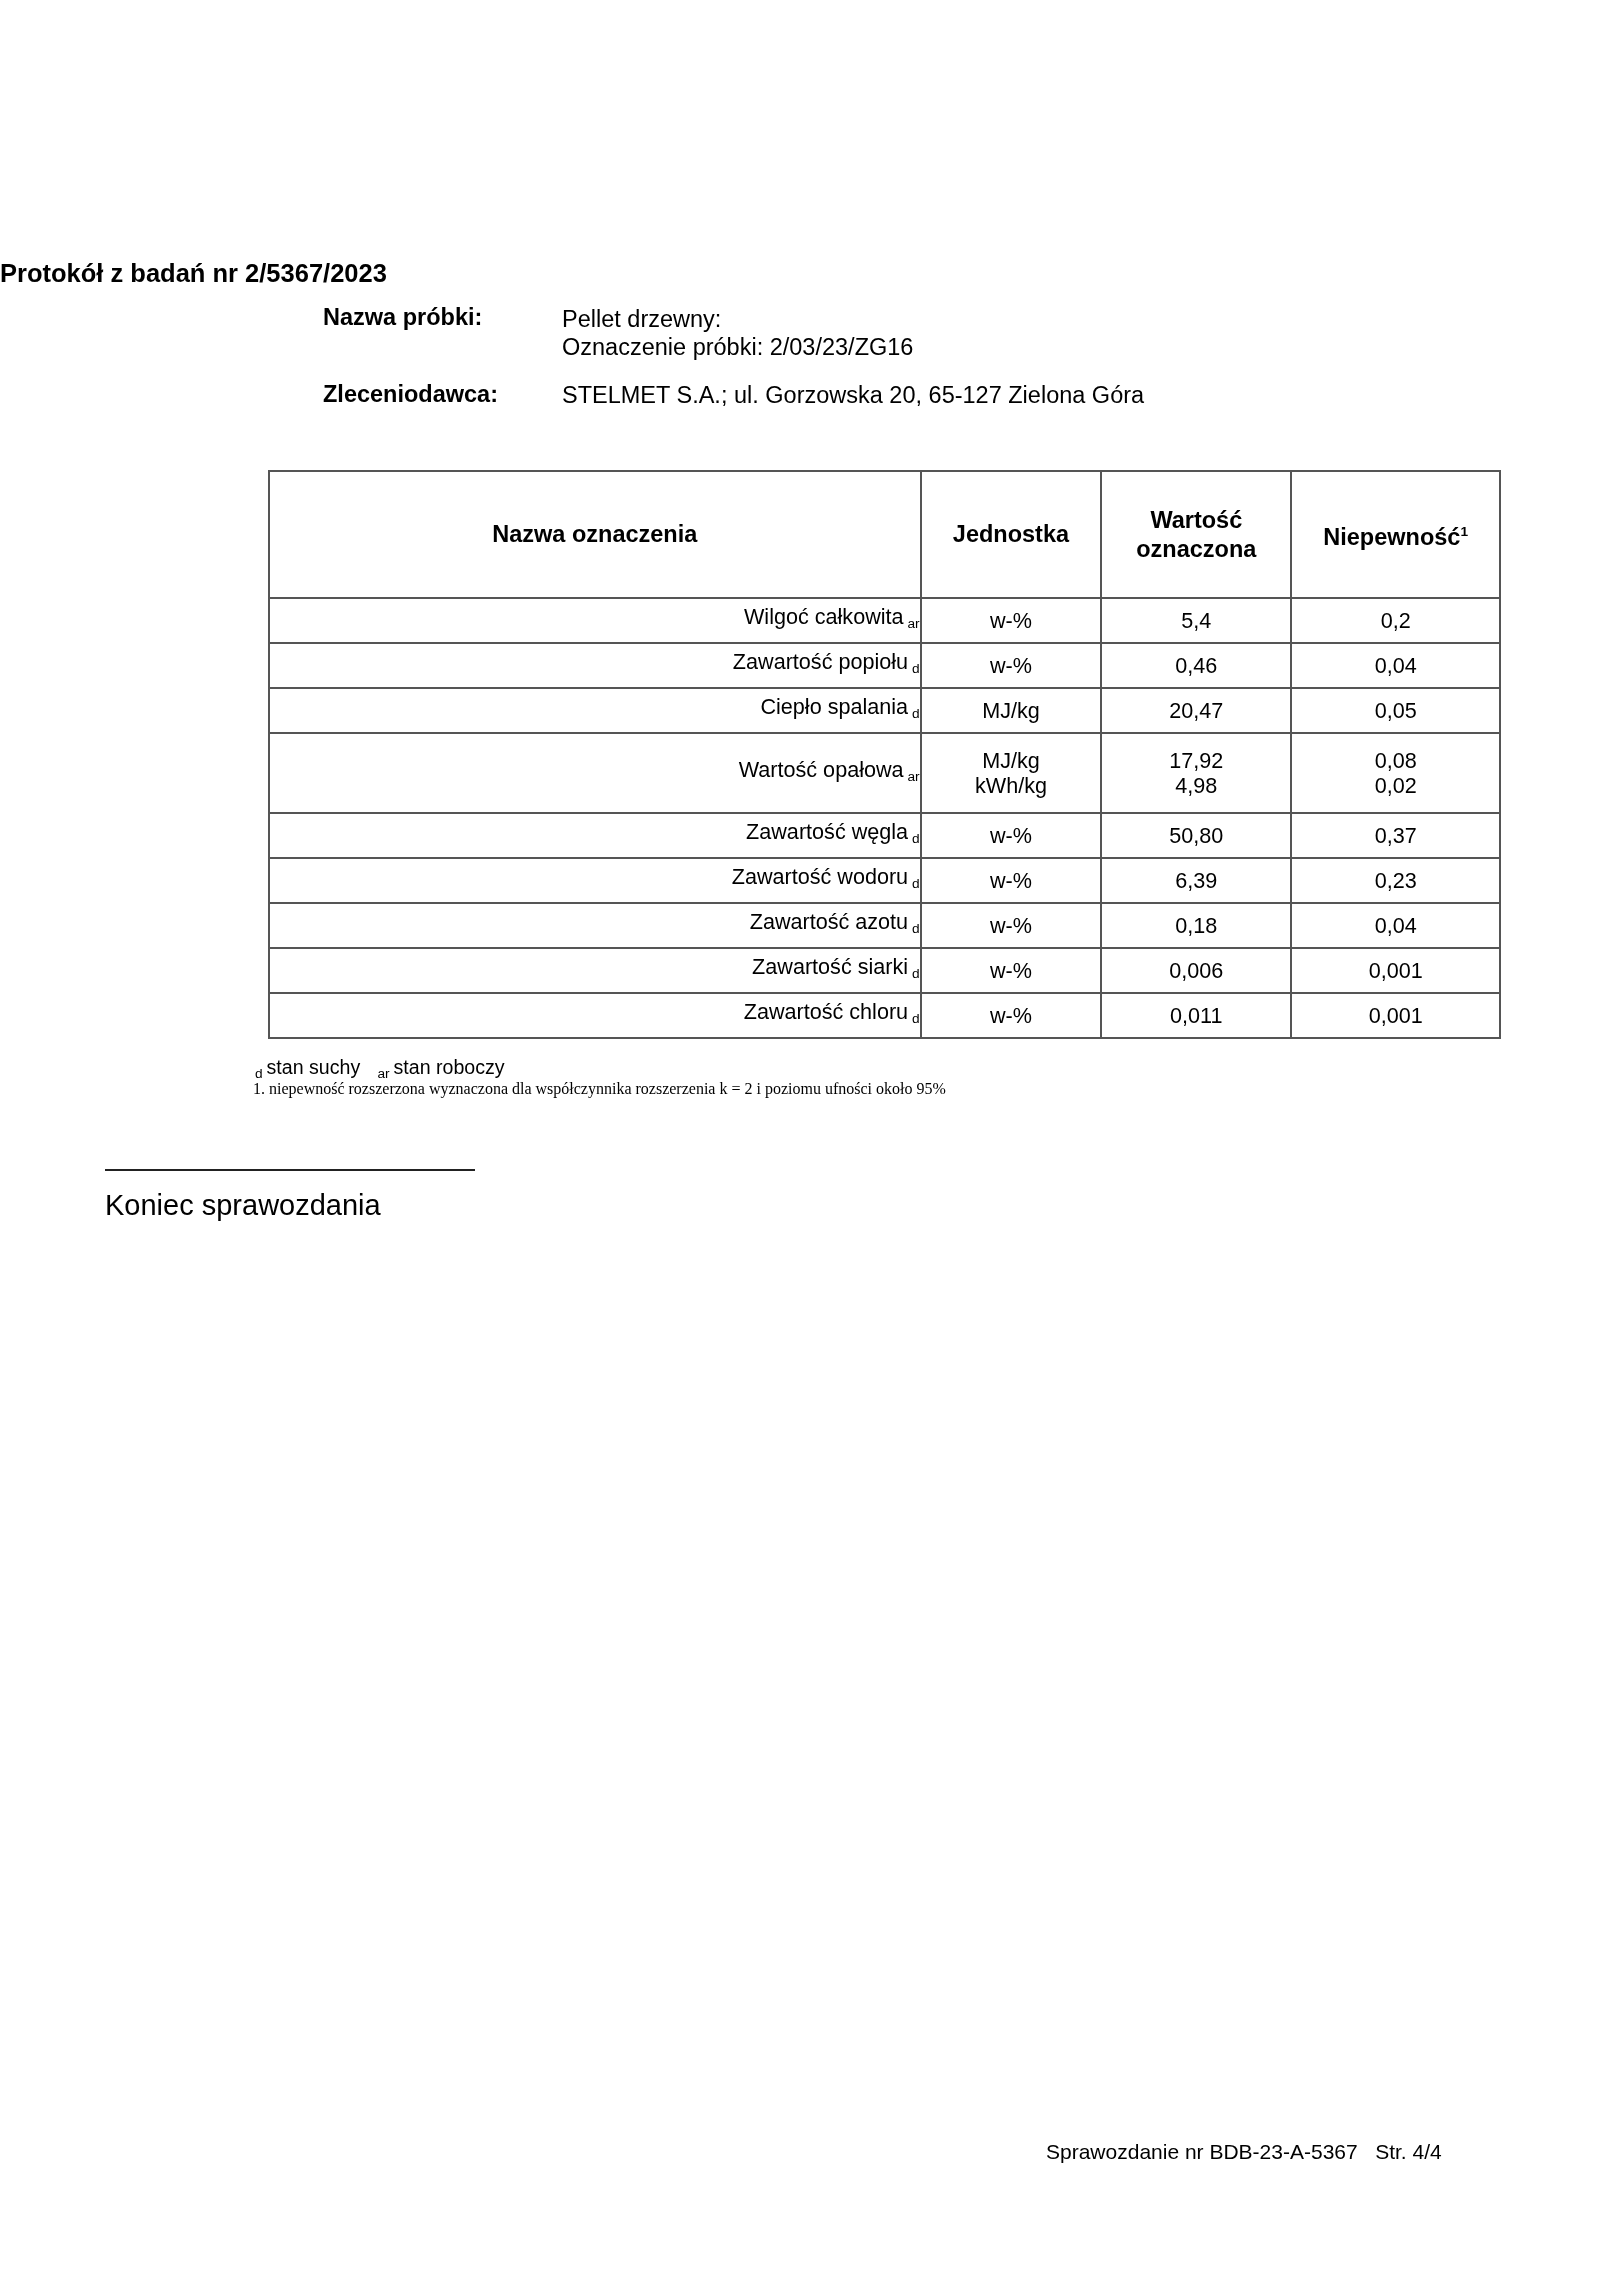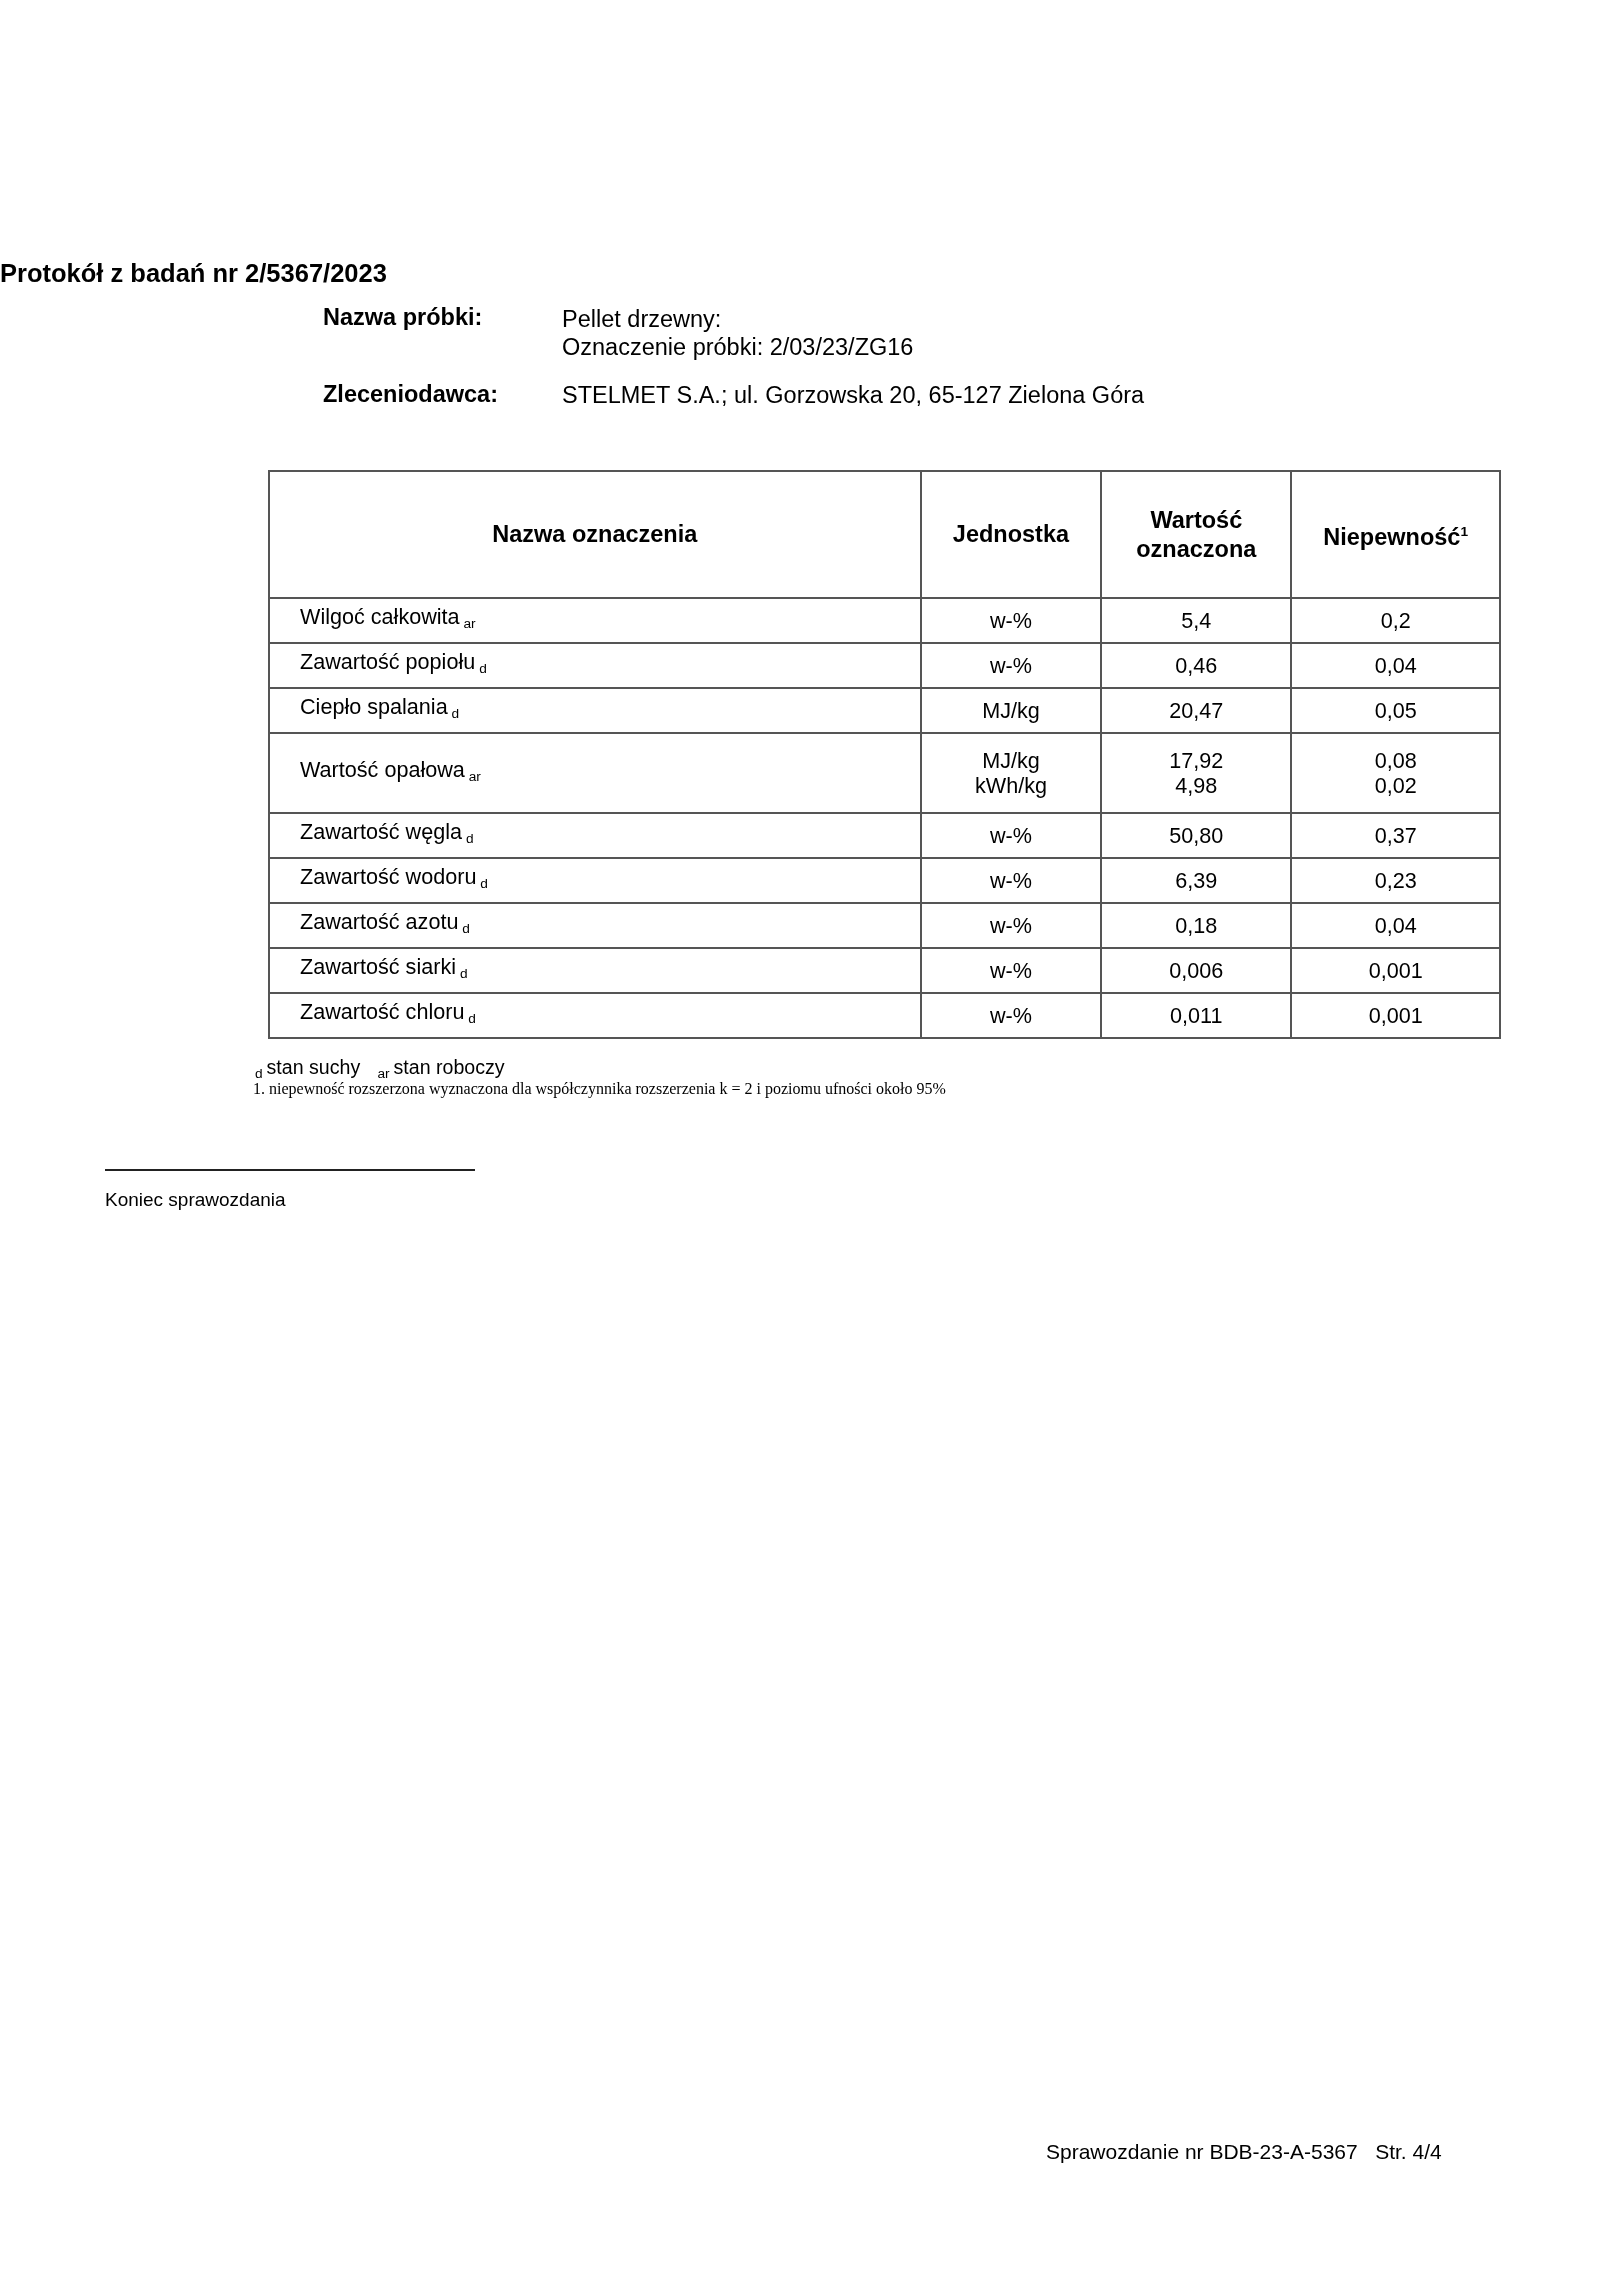--- a/index.html
+++ b/index.html
@@ -4,30 +4,30 @@
 <style>
   html, body { margin: 0; padding: 0; background: #ffffff; }
   body { width: 1623px; height: 2293px; position: relative; font-family: "Liberation Sans", sans-serif; color: #000; }
   .title { position: absolute; left: 0; width: 1590px; top: 259px; text-align: left; font-size: 25.5px; font-weight: bold; }
   .meta-label { position: absolute; left: 323px; font-size: 23.5px; font-weight: bold; }
   .meta-value { position: absolute; left: 562px; font-size: 23.5px; line-height: 28px; }
   table.results { position: absolute; left: 268px; top: 470px; width: 1233px; border-collapse: collapse; font-size: 21.6px; }
   table.results td, table.results th { border: 2px solid #555; padding: 0; }
   table.results th { font-weight: bold; font-size: 23.5px; height: 125px; text-align: center; line-height: 29px; }
   table.results td { height: 43px; text-align: center; line-height: 25.5px; }
-  table.results td.name { text-align: left; padding-left: 30px; }
+  table.results td.name { text-align: right; padding-left: 30px; }
   table.results tr.tall td { height: 78px; }
   .col1 { width: 557px; } .col2 { width: 153px; } .col3 { width: 161px; } .col4 { width: 177px; }
   .sub { font-size: 13.7px; vertical-align: -3.9px; margin-left: 3.9px; }
   sup { font-size: 13.7px; }
   .legend { position: absolute; left: 253px; top: 1057px; font-size: 19.6px; line-height: 21.6px; }
   .legend .sub { margin-left: 3.9px; margin-right: 3.9px; }
   .footnote { position: absolute; left: 253px; top: 1080px; font-size: 16px; font-family: Liberation Serif, serif; }
   .divider { position: absolute; left: 105px; top: 1169px; width: 370px; height: 0; border-top: 2px solid #222; }
-  .end-text { position: absolute; left: 105px; top: 1189px; font-size: 19px; }
+  .end-text { position: absolute; left: 105px; top: 1189px; font-size: 29px; }
   .footer { position: absolute; left: 1046px; top: 2140px; font-size: 21px; white-space: pre; }
 </style>
 </head>
 <body>
 
 <div class="title">Protokół z badań nr 2/5367/2023</div>
 
 <div class="meta-label" style="top:304px;">Nazwa próbki:</div>
 <div class="meta-value" style="top:305px;">
   <div>Pellet drzewny:</div>

